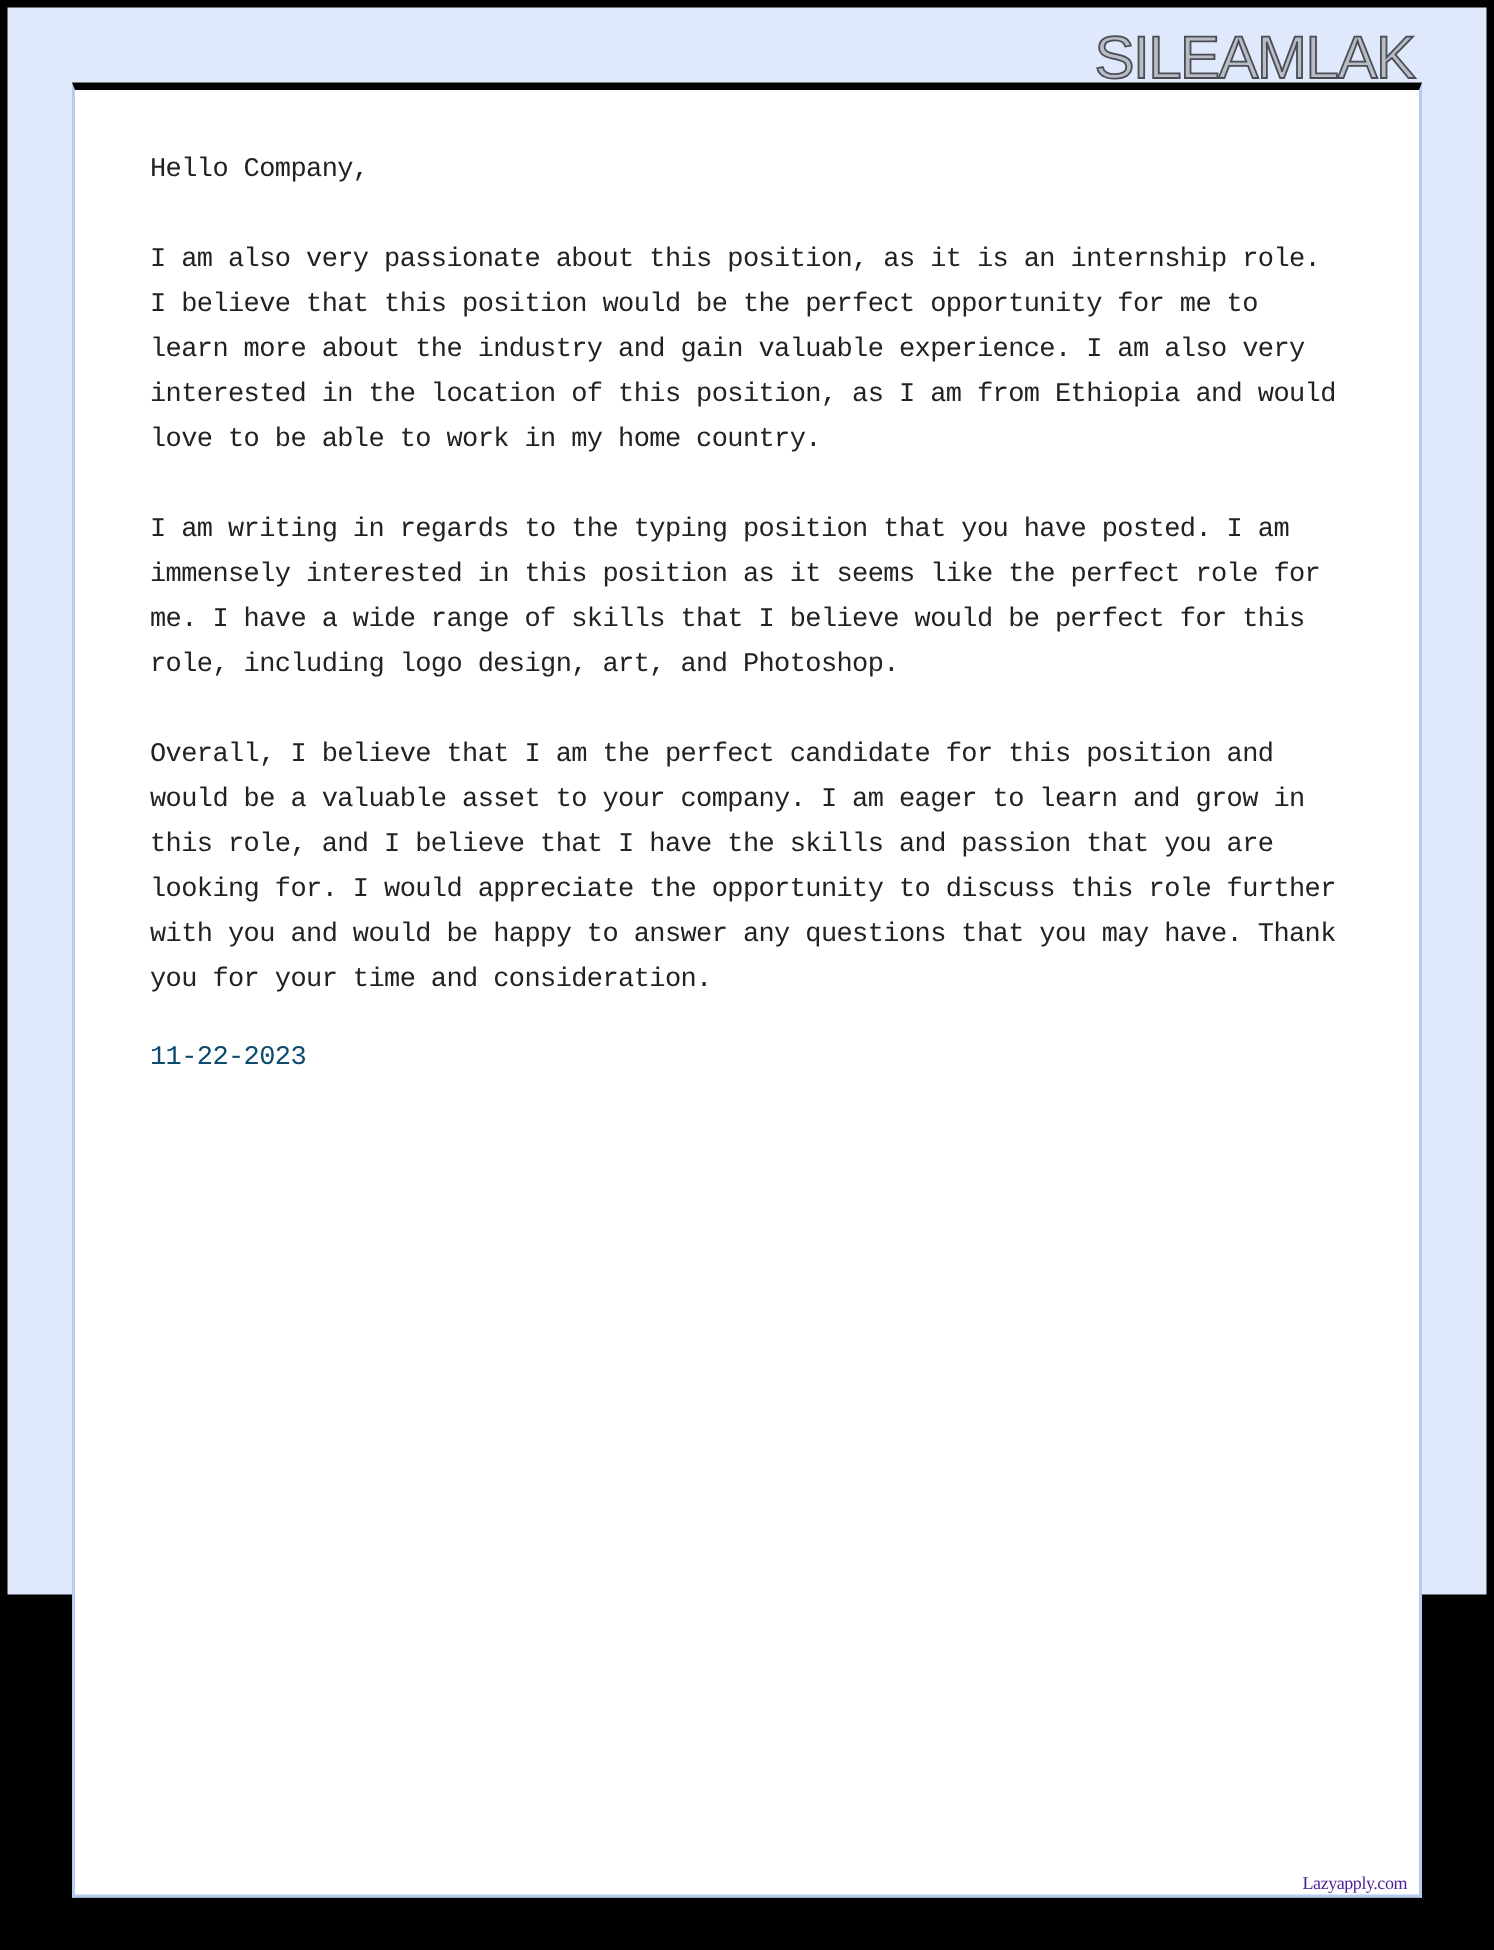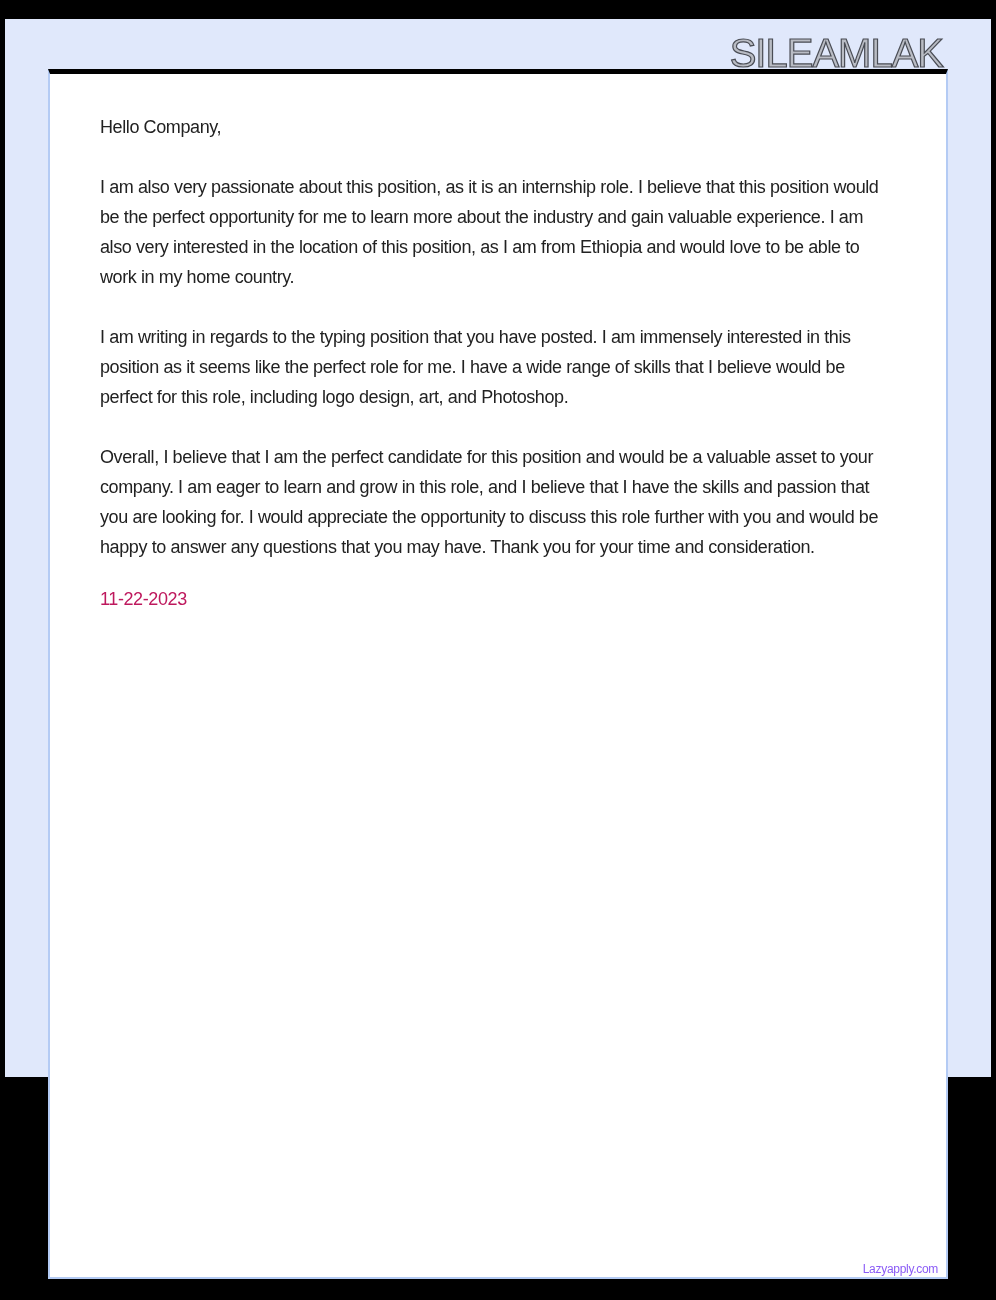--- a/index.html
+++ b/index.html
@@ -10,21 +10,21 @@
       width: 996px;
       height: 1300px;
       position: relative;
       overflow: hidden;
       background: #000;
       font-family: "DejaVu Sans", sans-serif;
     }
     .page {
       position: absolute;
       left: 5px;
-      top: 19px;
+      top: 5px;
       width: 986px;
       height: 1058px;
       background: #e0e8fb;
     }
     .brand {
       position: absolute;
       right: 48px;
       top: 12px;
       font-family: "Liberation Sans", sans-serif;
       font-size: 40px;
@@ -44,48 +44,48 @@
       border-left: 2px solid #b4cbf4;
       border-right: 2px solid #b4cbf4;
       border-bottom: 2px solid #b4cbf4;
       border-top: 5px solid #000000;
     }
     .letter {
       position: absolute;
       left: 50px;
       top: 38px;
       width: 795px;
-      font-family: Liberation Sans, sans-serif;
+      font-family: Liberation Mono, monospace;
       font-size: 18px;
       line-height: 30px;
       color: #222222;
       letter-spacing: -0.4px;
     }
     .letter p {
       margin: 0 0 30px 0;
     }
     .letter p.greeting {
       margin-bottom: 30px;
     }
     .letter p.last {
       margin-bottom: 22px;
     }
     .date {
-      color: #be185d;
+      color: #0c4a6e;
       font-size: 18px;
       line-height: 30px;
     }
     .footer {
       position: absolute;
       right: 8px;
       bottom: 0px;
-      font-family: Liberation Sans, sans-serif;
+      font-family: Liberation Serif, serif;
       font-size: 12px;
       line-height: 16px;
-      color: #8b5cf6;
+      color: #4c1d95;
       letter-spacing: -0.3px;
     }
   </style>
 </head>
 <body>
 
 <div class="page">
   <div class="brand">SILEAMLAK</div>
 
   <div class="card">

